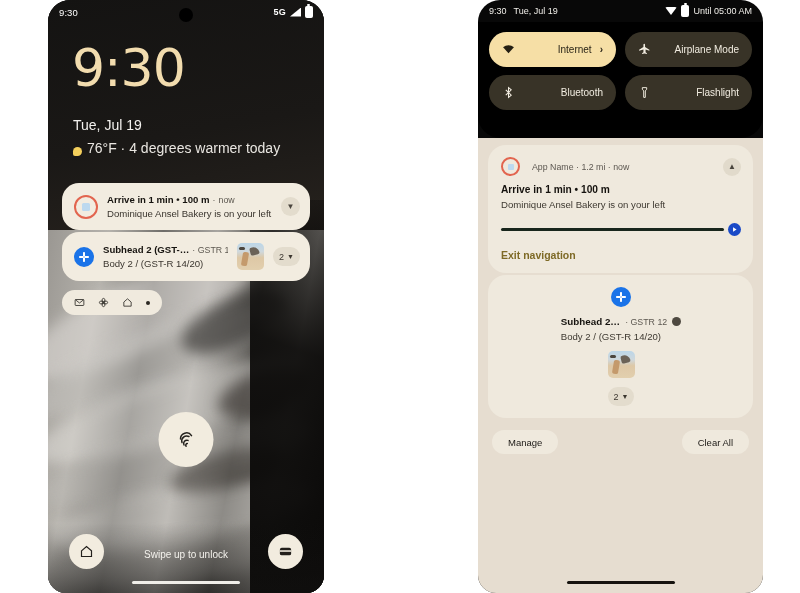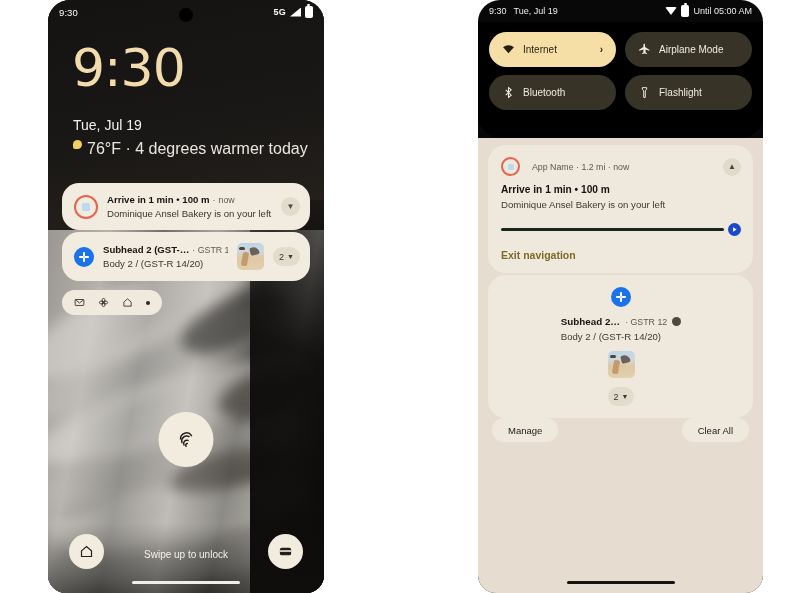--- a/index.html
+++ b/index.html
@@ -47,22 +47,22 @@
   .bat{width:6px;height:10px;border:1.2px solid #fff;border-radius:1.5px;position:relative;background:#fff;}
   .bat:after{content:"";position:absolute;left:1.3px;top:-2.6px;width:3px;height:1.6px;background:#fff;border-radius:1px;}
   .wifi{width:0;height:0;border-left:6px solid transparent;border-right:6px solid transparent;
         border-top:8px solid #fff;border-radius:2px;}
 
   
   .clock{position:absolute;left:24px;top:42px;color:#f2dcae;font-size:52px;
          font-weight:400;letter-spacing:-1px;line-height:1;z-index:20;
          font-family:"DejaVu Sans",sans-serif;}
   .lockdate{position:absolute;left:25px;top:117px;color:#f3f1ee;font-size:14px;z-index:20;}
-  .lockweather{position:absolute;left:25px;top:140px;color:#e9e6e1;font-size:16px;
-         display:flex;align-items:flex-start;gap:5px;z-index:20;}
+  .lockweather{position:absolute;left:25px;top:140px;color:#e9e6e1;font-size:14px;
+         display:flex;align-items:flex-end;gap:5px;z-index:20;}
   .sun{width:9px;height:9px;border-radius:50% 50% 50% 2px;background:#f4cf5c;display:inline-block;}
 
   
   .notif-stack{position:absolute;left:14px;top:183px;width:248px;z-index:25;}
   .ncard{background:#f2ece0;border-radius:17px;padding:11px 10px 11px 12px;
          display:flex;align-items:center;gap:9px;}
   .ncard + .ncard{margin-top:2px;}
   .nicon{flex:0 0 auto;width:20px;height:20px;border-radius:50%;display:flex;
          align-items:center;justify-content:center;}
   .icon-maps{border:2.2px solid #e2654f;background:transparent;}
@@ -108,21 +108,21 @@
   
   .qs-head{position:absolute;left:0;top:0;width:100%;height:22px;display:flex;
      align-items:center;justify-content:space-between;padding:0 11px;box-sizing:border-box;
      color:#f0eee9;font-size:9px;z-index:40;}
   .qs-head .l{display:flex;gap:7px;align-items:center;}
   .qs-head .r{display:flex;gap:4px;align-items:center;}
   .qs-wrap{position:absolute;left:0;top:22px;width:100%;height:116px;background:#000;
      border-radius:0 0 22px 22px;z-index:5;padding:10px 11px 0;box-sizing:border-box;}
   .qs-grid{display:grid;grid-template-columns:1fr 1fr;gap:8px 9px;}
   .tile{height:35px;border-radius:19px;display:flex;align-items:center;gap:8px;
-        padding:0 13px;box-sizing:border-box;font-size:10px;}
+        padding:0 13px;box-sizing:border-box;font-size:10px;text-align:right;}
   .tile.on{background:#f6dfa6;color:#241f13;}
   .tile.off{background:#383327;color:#f1ece0;}
   .tile svg{width:13px;height:13px;flex:0 0 auto;}
   .tile .lbl{flex:1 1 auto;}
   .tile .arr{font-size:10px;font-weight:700;}
 
   .shade{position:absolute;left:0;top:138px;width:100%;bottom:0;background:#e6ddd0;z-index:4;}
   .r-notifs{position:absolute;left:10px;top:145px;width:265px;z-index:10;}
   .rcard{background:#efe9dd;border-radius:18px;padding:12px 12px 12px 13px;}
   .rcard + .rcard{margin-top:2px;flex-direction:column;}
@@ -147,21 +147,21 @@
         display:flex;align-items:center;justify-content:center;}
   .rc2-icon svg{width:12px;height:12px;}
   .rc2-body{flex:1 1 auto;min-width:0;}
   .rc2-l1{display:flex;align-items:center;gap:5px;font-size:9.8px;color:#15120e;white-space:nowrap;}
   .rc2-l1 b{font-weight:700;}
   .rc2-l1 .m{color:#5c5750;font-size:8.8px;font-weight:400;}
   .rc2-l1 .grp{width:9px;height:9px;border-radius:50%;background:#4e4940;display:inline-block;}
   .rc2-l2{font-size:9.6px;color:#3e3931;margin-top:4px;}
   .rc2-thumb{flex:0 0 auto;width:27px;height:27px;border-radius:5px;overflow:hidden;position:relative;
         background:linear-gradient(180deg,#bcd6e8 0%,#cfd8dc 32%,#dec8a6 55%,#e2cfae 100%);}
-  .rbtns{display:flex;justify-content:space-between;padding:0 4px;text-align:center;}
+  .rbtns{margin-top:12px;display:flex;justify-content:space-between;padding:0 4px;text-align:center;}
   .rbtn{height:24px;padding:0 16px;border-radius:14px;background:#efe9dd;display:flex;
         align-items:center;justify-content:center;font-size:9.5px;color:#1d1a16;}
 </style>
 </head>
 <body>
 
 <div class="stage">
 
   <div class="phone" id="phone-left">
 

